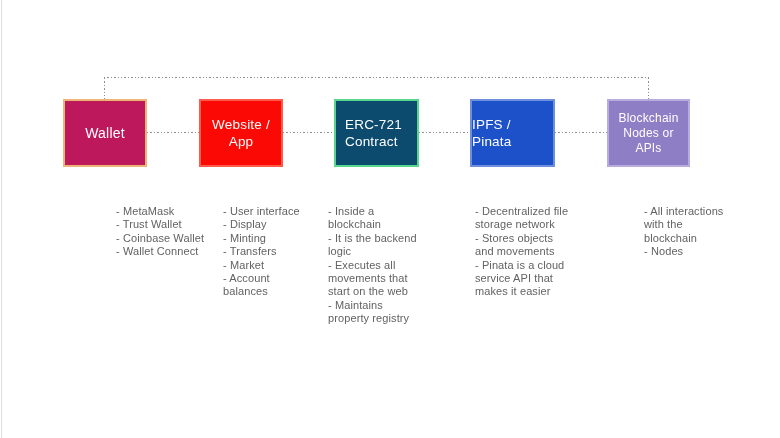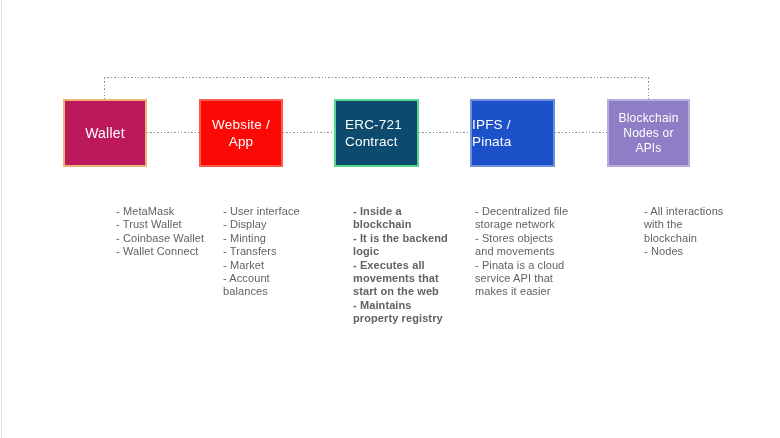--- a/index.html
+++ b/index.html
@@ -78,21 +78,21 @@
     position: absolute;
     top: 205px;
     color: #626262;
     font-size: 11px;
     line-height: 13.4px;
     letter-spacing: 0.1px;
     white-space: pre;
   }
   .notes-0 { left: 76px; margin-left: 40px; }
   .notes-1 { left: 223px; }
-  .notes-2 { left: 353px; font-weight: bold; }
+  .notes-2 { left: 328px; }
   .notes-3 { left: 475px; }
   .notes-4 { left: 615px; margin-left: 29px; }
 </style>
 </head>
 <body>
 
 <div class="canvas">
 
   <div class="edge-line"></div>
 

